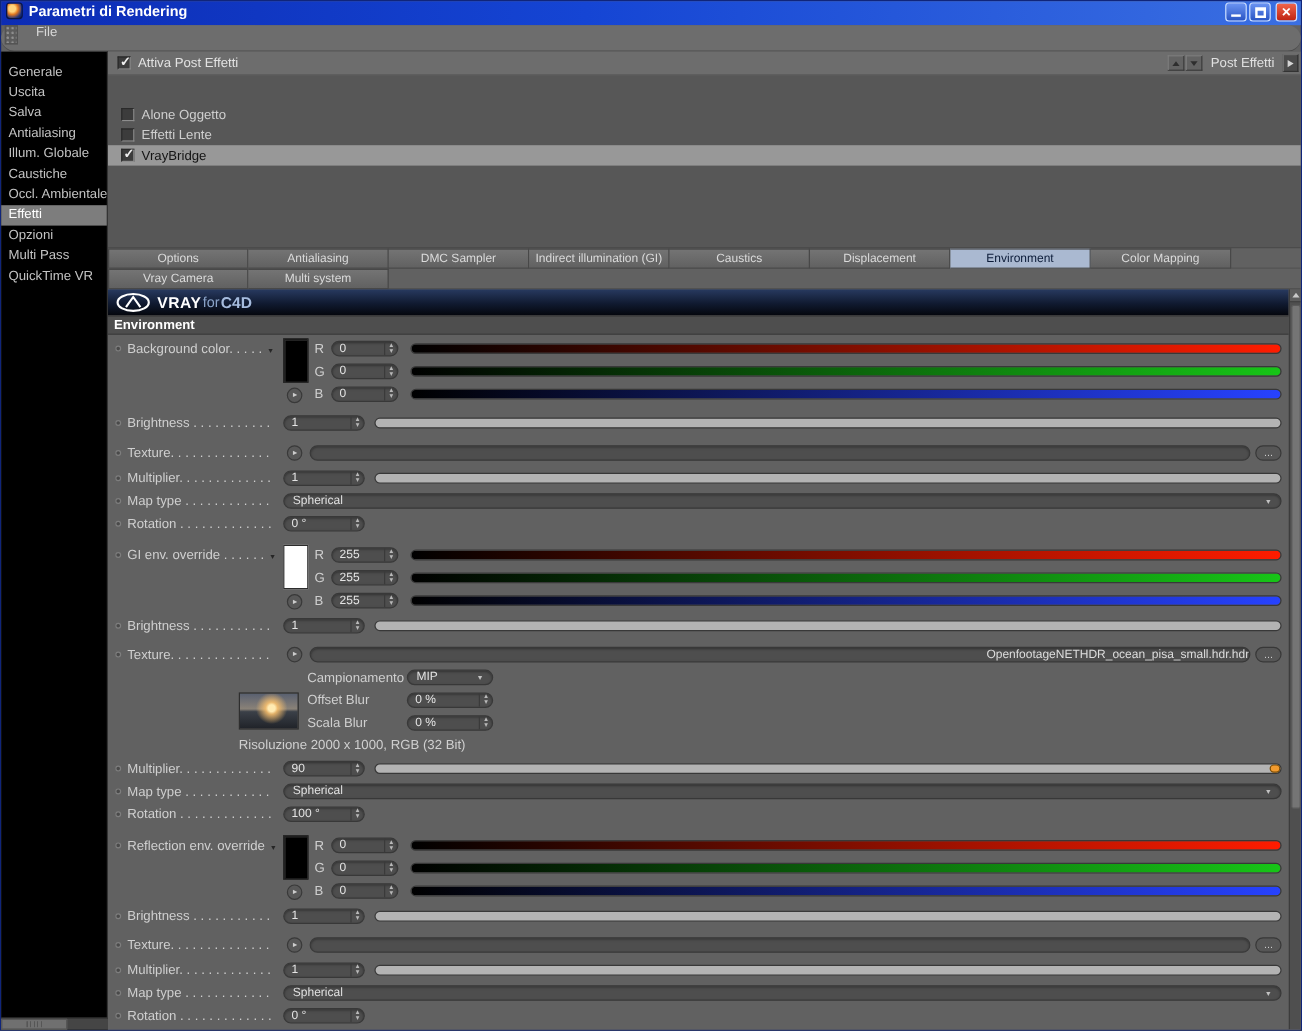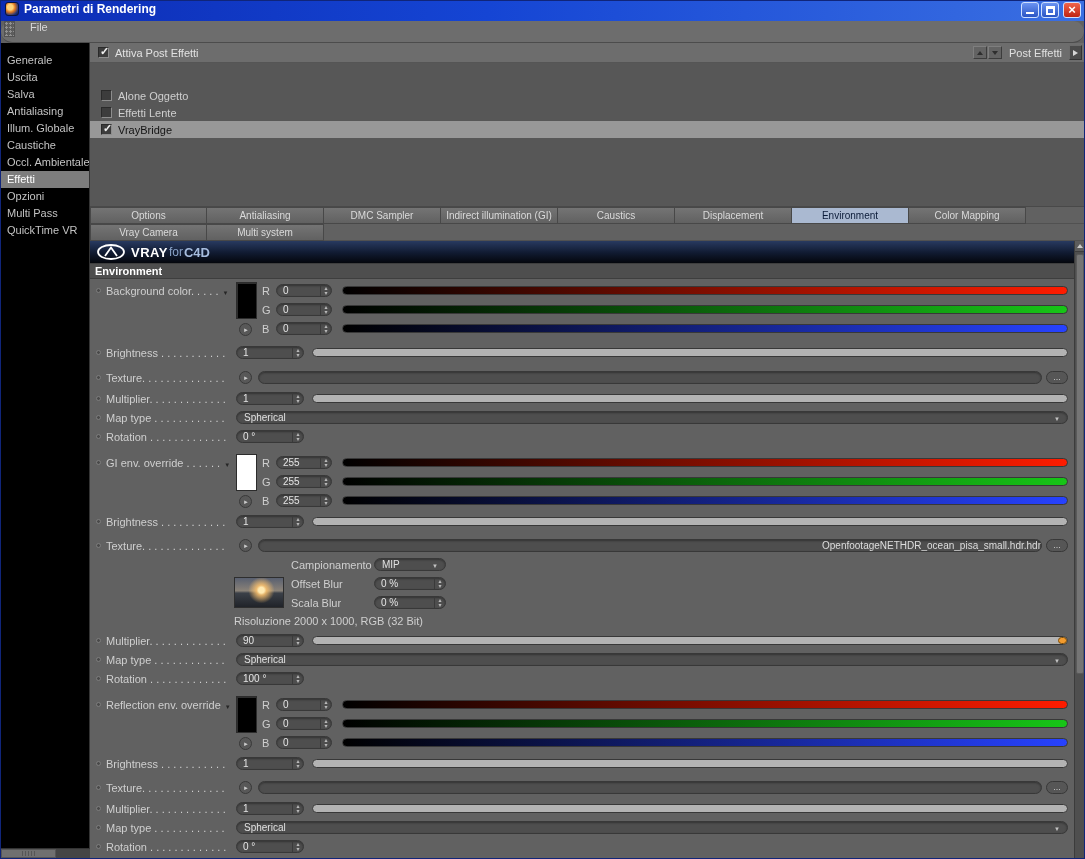--- a/index.html
+++ b/index.html
@@ -113,21 +113,21 @@
   .pgroup { display:flex; padding-left:6px; height:57px; align-items:flex-start; }
   .pgroup .plabel { height:19px; }
   .swatch-col { width:26px; flex:none; position:relative; height:57px; }
   .swatch { position:absolute; left:0; top:1px; width:21px; height:37px; border:1px solid #2c2c2c; box-shadow:inset 1px 1px 0 rgba(255,255,255,0.18); }
   .sw-black { background:#000000; } .sw-white { background:#ffffff; }
   .swatch-btn { position:absolute; left:3px; top:42px; margin-left:0; }
   .rgb-rows { flex:1; }
   .chan-row { height:19px; display:flex; align-items:center; }
   .chan { width:14px; flex:none; color:#cfcfcf; }
 
-  .tex-detail { padding-left:109px;margin-left:35px; }
+  .tex-detail { padding-left:109px; }
   .td-row { height:19px; display:flex; align-items:center; }
   .td-row.camp { padding-left:57px; }
   .td-label { width:83px; flex:none; color:#cfcfcf; white-space:nowrap; overflow:hidden; }
   .td-main { display:flex; height:38px; }
   .thumb { width:50px; height:31px; margin:3px 7px 0 0; border:1px solid #2e2e2e; flex:none;
            background:radial-gradient(circle at 55% 42%, #ffeab2 0 9%, rgba(255,196,110,0.85) 16%, rgba(140,120,110,0) 42%),
                       linear-gradient(180deg,#596070 0%, #8a8278 44%, #3b4048 52%, #202329 100%); }
   .td-col { flex:1; }
   .res-row { height:19px; line-height:19px; color:#cfcfcf; }
 

